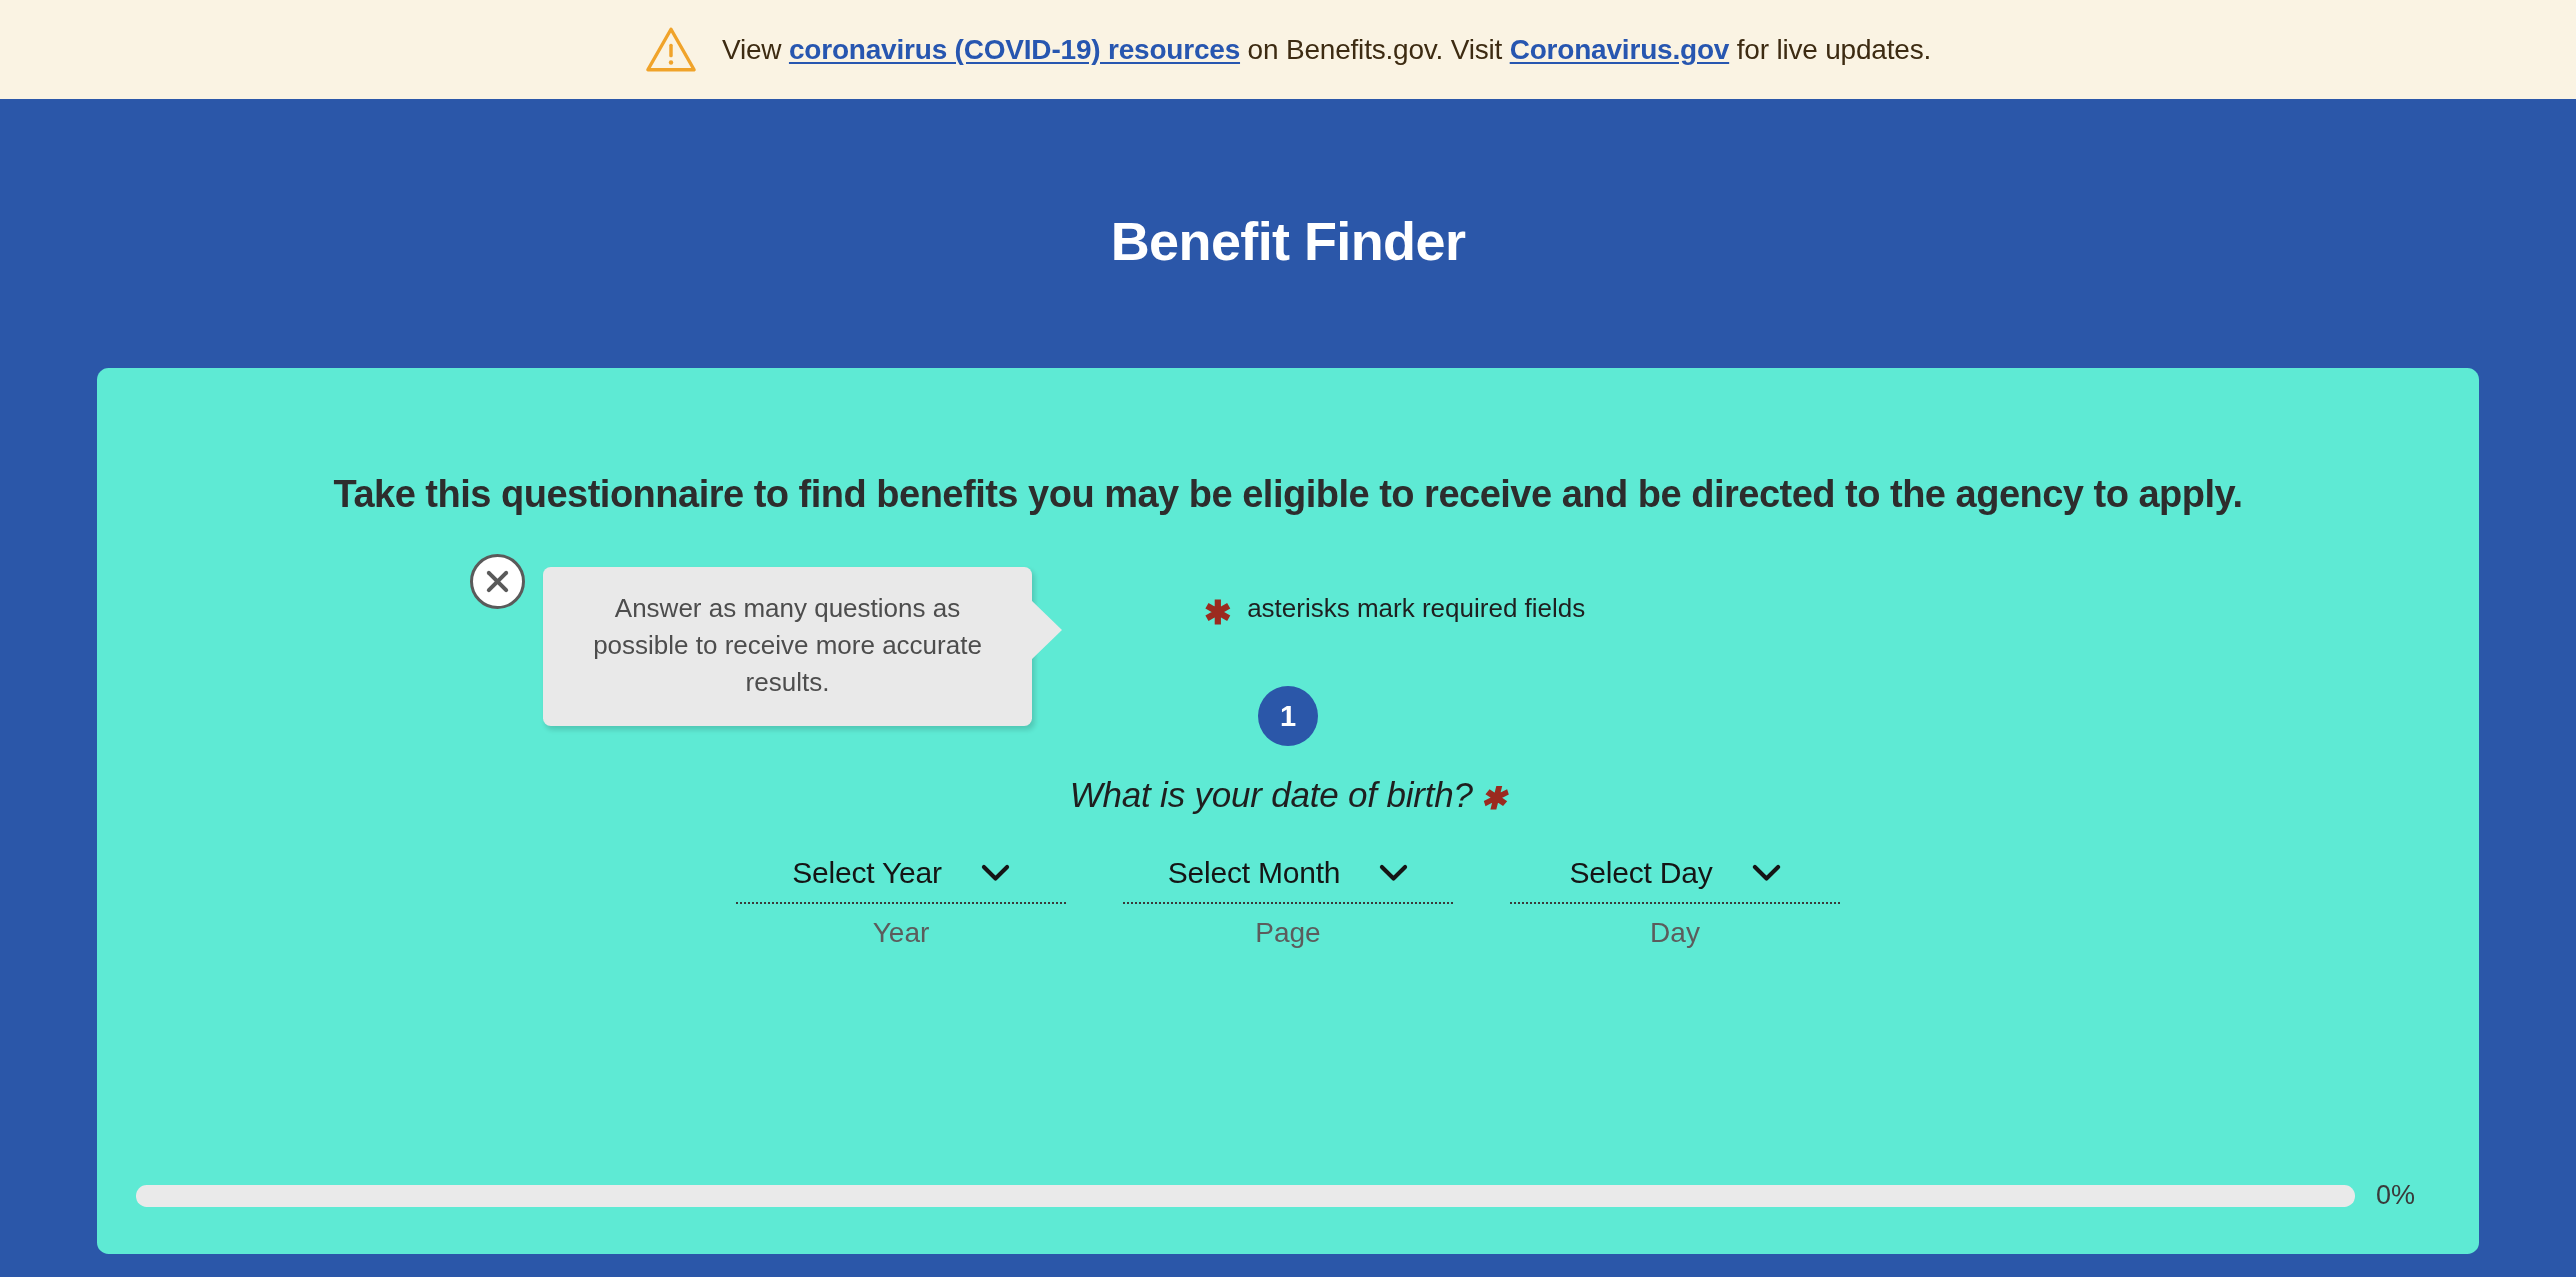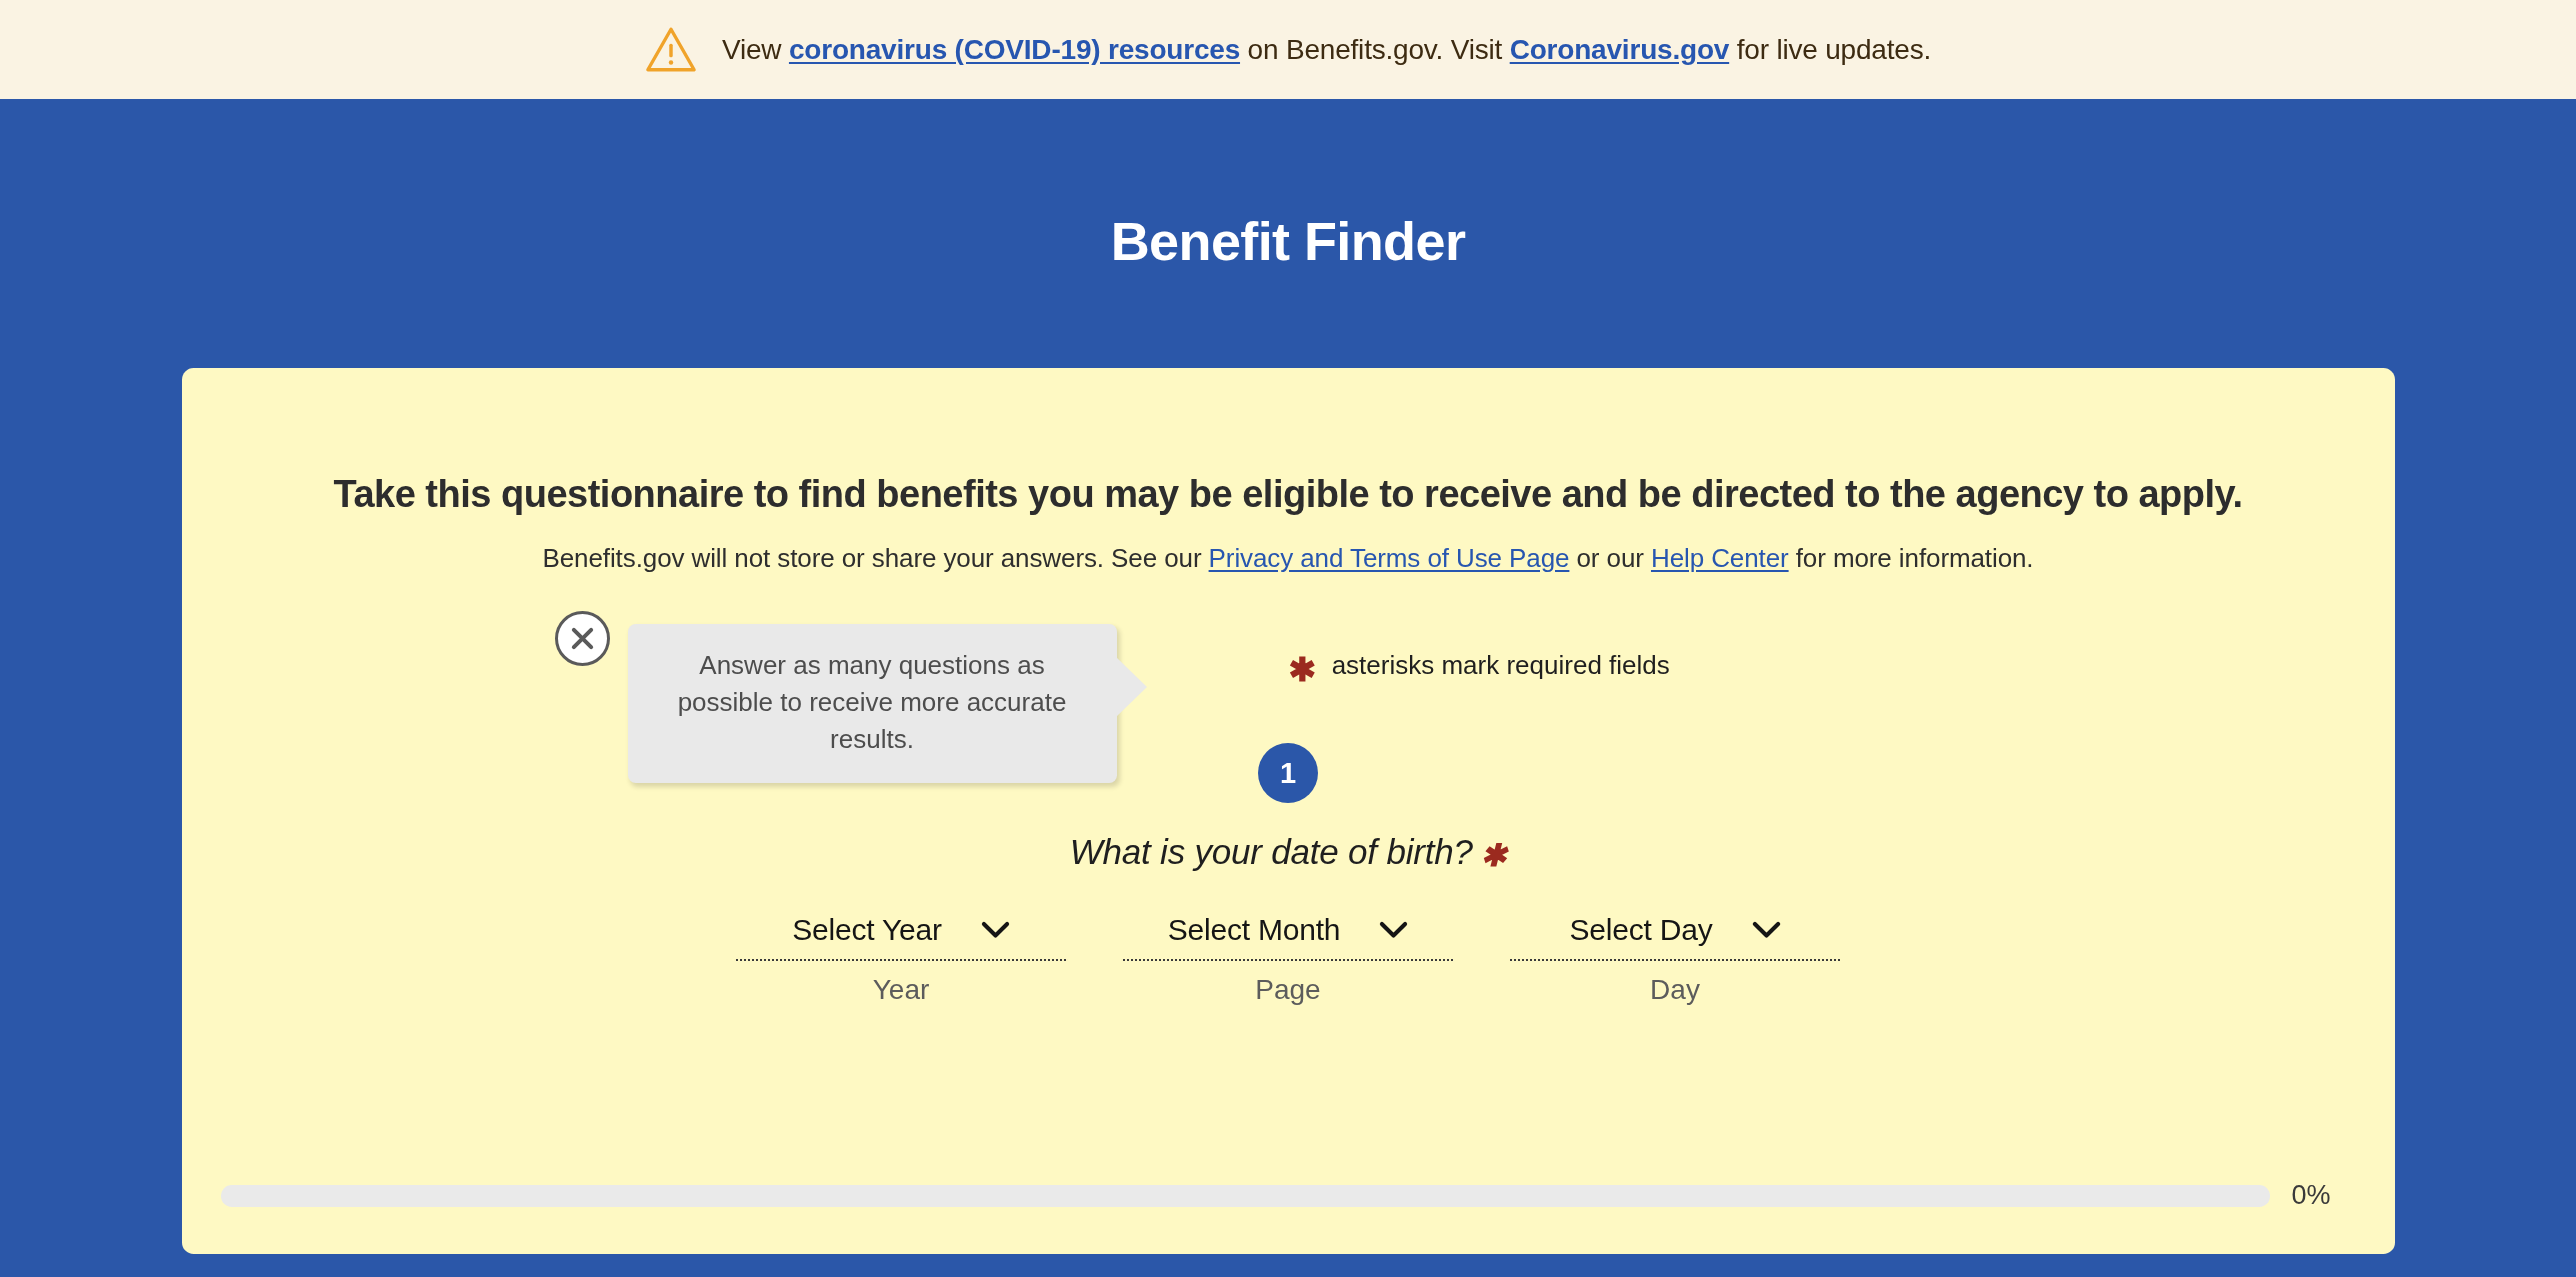--- a/index.html
+++ b/index.html
@@ -58,22 +58,22 @@
     padding-top: 75px;
   }
 
   
   .card-wrap {
     display: flex;
     justify-content: center;
     padding-top: 60px;
   }
   .card {
-    width: 2213px;
-    background: #fef9c3;
+    width: 2382px;
+    background: #5eead4;
     border-radius: 11.6px;
     min-height: 886px;
     position: relative;
     padding: 0 39px;
   }
 
   .card-heading {
     text-align: center;
     font-size: 38px;
     font-weight: bold;
@@ -263,21 +263,20 @@
   </div>
 </div>
 
 <h1 class="page-title">Benefit Finder</h1>
 
 <div class="card-wrap">
   <div class="card">
 
     <div class="card-heading">Take this questionnaire to find benefits you may be eligible to receive and be directed to the agency to apply.</div>
 
-    <div class="card-sub"><span>Benefits.gov will not store or share your answers. See our </span><a href="#">Privacy and Terms of Use Page</a><span> or our </span><a href="#">Help Center</a><span> for more information.</span></div>
 
     <div class="tooltip-row">
 
       <div class="tooltip">
         <span>Answer as many questions as possible to receive more accurate results.</span>
         <div class="tooltip-arrow"></div>
       </div>
 
       <div class="tooltip-close">
         <svg width="25" height="25" viewBox="0 0 26 26" aria-hidden="true">

